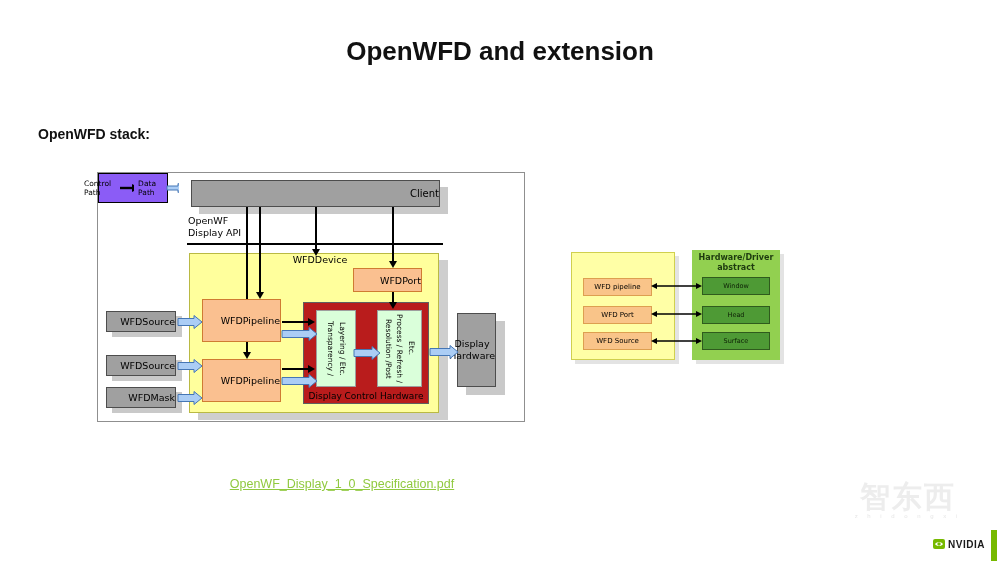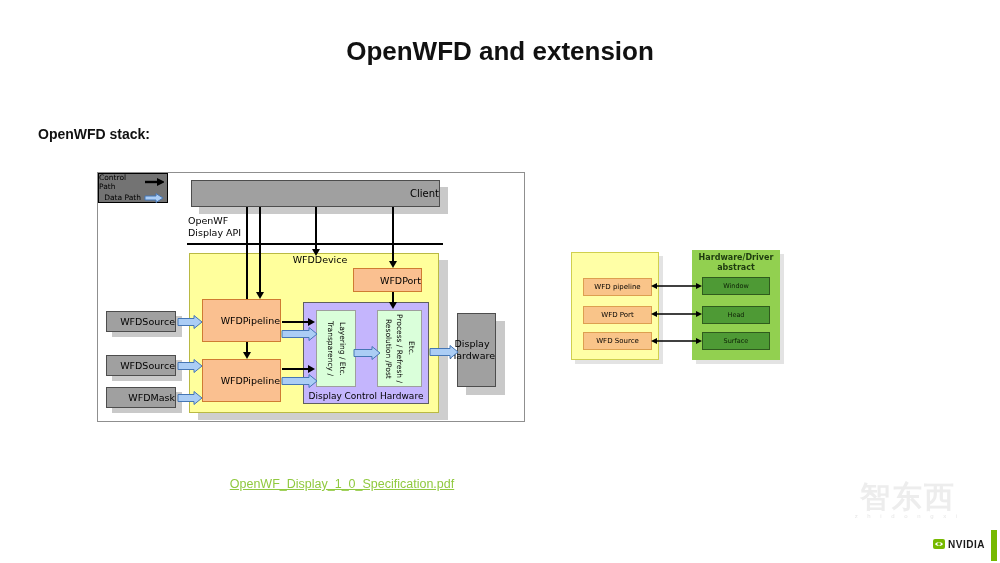--- a/index.html
+++ b/index.html
@@ -17,60 +17,60 @@
   
   #stack-diagram { left:97px; top:172px; width:428px; height:250px;
                    background:#ffffff; border:1px solid #8f8f8f; }
   #stack-diagram .box { position:absolute; display:flex; align-items:center;
                         justify-content:flex-end; text-align:center; }
   .graybox { background:#a0a0a0; border:1px solid #4d4d4d; color:#000;
              box-shadow:6px 5px 0 #c9c9c9; font-size:9.5px;
              font-family:"DejaVu Sans", sans-serif; }
   .orangebox { background:#fac090; border:1px solid #cf7b32; color:#000;
                font-size:9.5px; font-family:"DejaVu Sans", sans-serif; }
-  #legend { left:6px; top:6px; width:70px; height:30px; background:#737373;
-            border:1px solid #000; display:flex; flex-direction:column;
+  #legend { left:6px; top:6px; width:70px; height:30px; background:#8b5cf6;
+            border:1px solid #000; display:flex; flex-direction:row;
             justify-content:center; gap:1px; font-size:7.5px;
             font-family:"DejaVu Sans", sans-serif; }
   .legend-row { display:flex; align-items:center; justify-content:flex-end;
                 gap:3px; padding-right:3px; }
   #client-box { left:93px; top:7px; width:249px; height:27px;
                 box-shadow:8px 7px 0 #c9c9c9; font-size:10px; }
   #api-label { left:90px; top:42px; font-size:9.5px; line-height:1.3; color:#000;
                font-family:"DejaVu Sans", sans-serif; }
   #device-box { left:91px; top:80px; width:250px; height:160px;
                 background:#ffff9c; border:1px solid #b9b943;
                 box-shadow:9px 7px 0 #cecece; }
   #device-label { left:91px; top:81px; width:250px; text-align:center;
                   font-size:9.5px; color:#000; font-family:"DejaVu Sans", sans-serif;padding-left:12px; }
   #port-box { left:255px; top:95px; width:69px; height:24px; }
   #pipeline-top-box { left:104px; top:126px; width:79px; height:43px; }
   #pipeline-bottom-box { left:104px; top:186px; width:79px; height:43px; }
   #dch-box { left:205px; top:129px; width:126px; height:102px;
-             background:#c4b5fd; border:1px solid #5f5f5f; }
+             background:#b91c1c; border:1px solid #5f5f5f; }
   #dch-label { position:absolute; bottom:2px; left:0; width:100%;
                text-align:center; font-size:9px; color:#000;
                font-family:"DejaVu Sans", sans-serif; }
   .vbox { position:absolute; background:#daffda; border:1px solid #9e9e9e;
           display:flex; align-items:center; justify-content:center; }
   .vtext { writing-mode:vertical-lr; text-orientation:mixed; font-size:7.5px;
            line-height:1.55; text-align:center; color:#000;
            font-family:"DejaVu Sans", sans-serif; }
   #transparency-box { left:12px; top:7px; width:40px; height:77px; }
   #resolution-box { left:73px; top:7px; width:45px; height:77px; }
   #source-top-box { left:8px; top:138px; width:70px; height:21px; }
   #source-bottom-box { left:8px; top:182px; width:70px; height:21px; }
   #mask-box { left:8px; top:214px; width:70px; height:21px; }
   #display-hw-box { left:359px; top:140px; width:39px; height:74px;
                     box-shadow:9px 8px 0 #c9c9c9; font-size:9.5px; line-height:1.3; }
   #arrow-overlay { position:absolute; left:0; top:0; pointer-events:none; }
 
   
   #mapping-diagram { left:571px; top:250px; width:210px; height:112px; }
-  #map-yellow { left:0; top:2px; width:88px; height:108px; background:#ffffa6;
+  #map-yellow { left:0; top:2px; width:104px; height:108px; background:#ffffa6;
                 border:1px solid #d0d04e; box-shadow:4px 4px 0 #e3e3e3; }
   .map-orange { position:absolute; width:69px; height:18px; background:#f9c489;
                 border:1px solid #dd9f50; display:flex; align-items:center;
                 justify-content:center; font-size:7px; color:#000;
                 font-family:"DejaVu Sans", sans-serif; }
   #map-green { left:121px; top:0; width:88px; height:110px; background:#92d050;
                box-shadow:4px 4px 0 #e3e3e3; }
   #map-green-title { position:absolute; top:3px; left:0; width:100%;
                      text-align:center; font-size:8px; line-height:1.25;
                      color:#1d3a0f; font-weight:bold;

